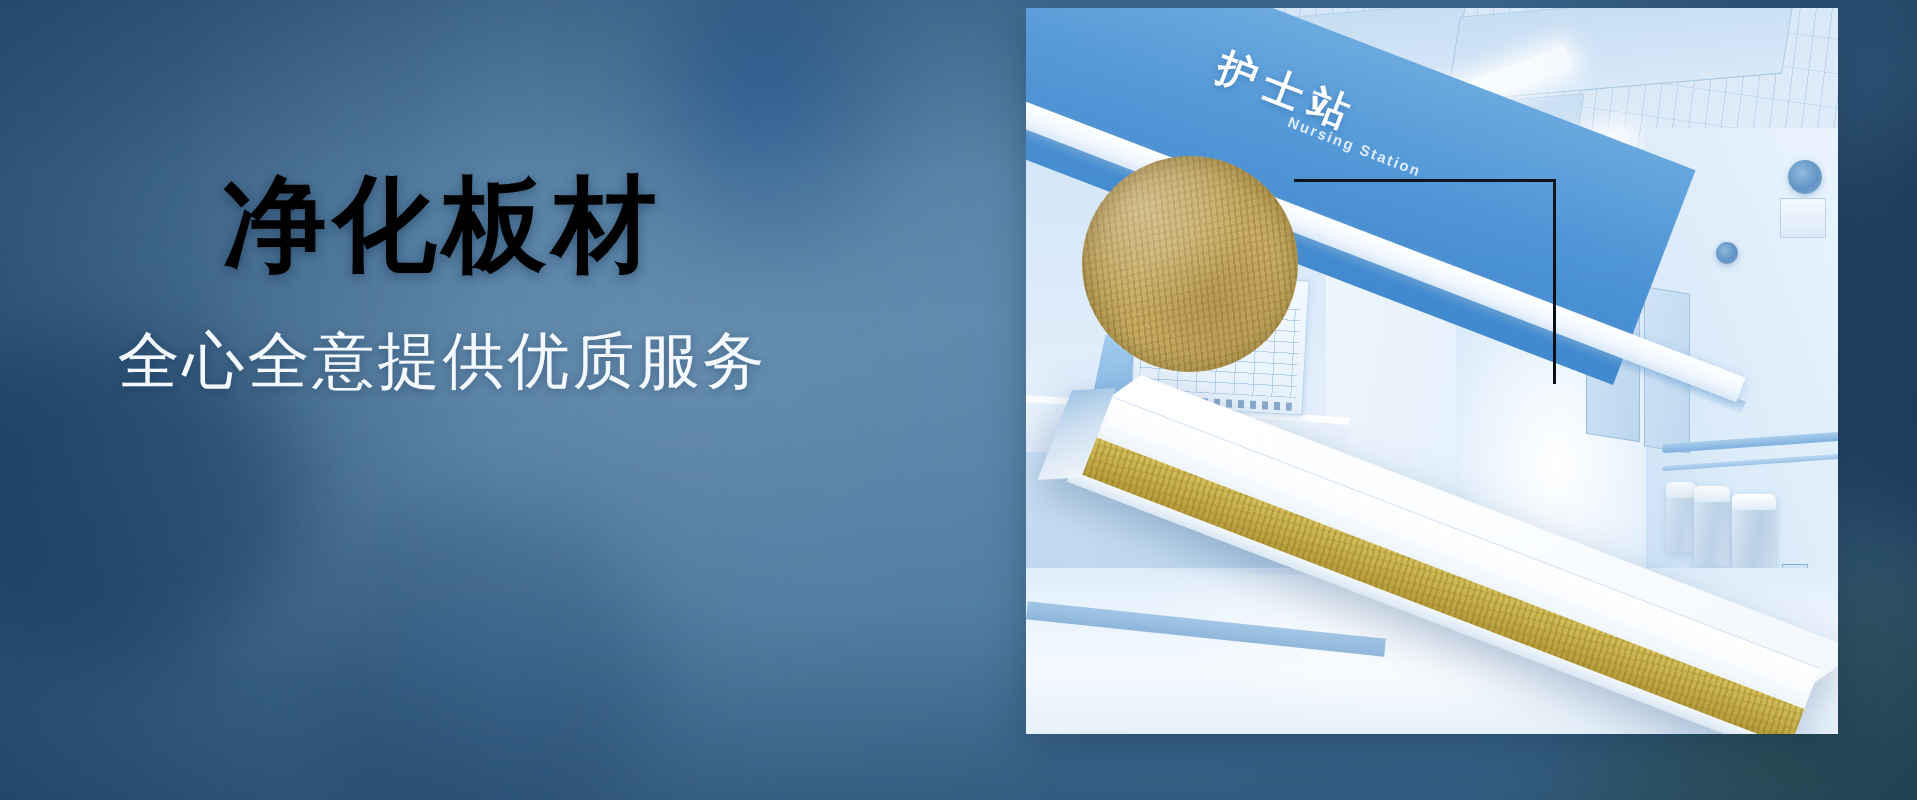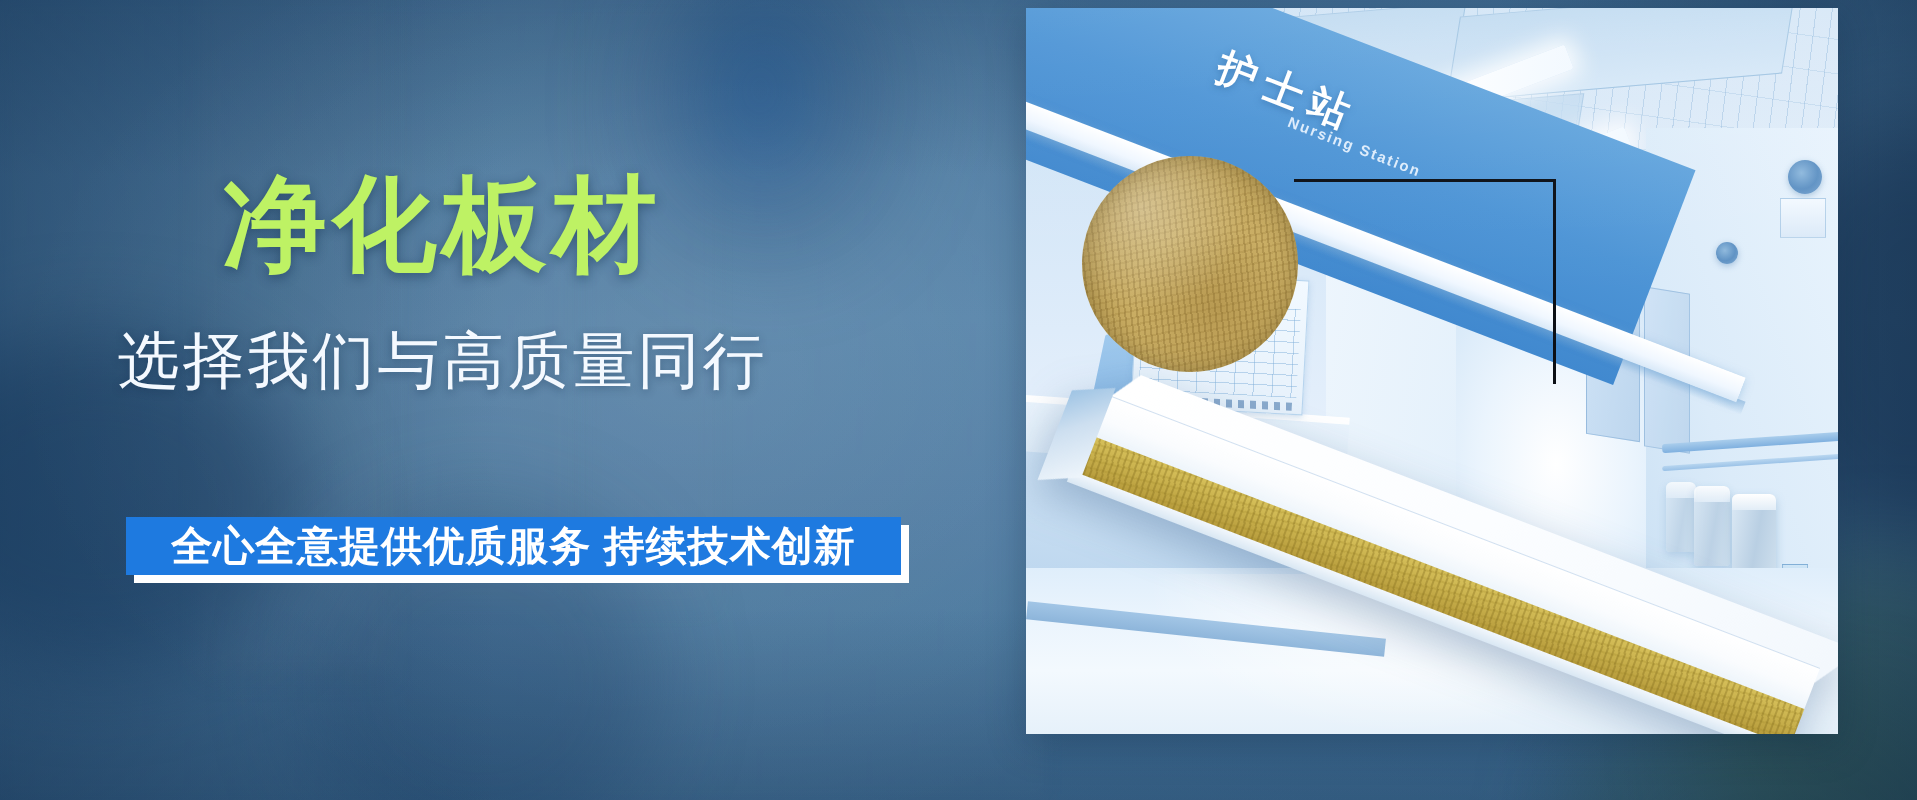--- a/index.html
+++ b/index.html
@@ -74,21 +74,21 @@
       linear-gradient(180deg, rgba(18,48,80,0.28) 0%, rgba(18,48,80,0) 22%, rgba(18,48,80,0) 76%, rgba(18,48,80,0.30) 100%);
   }
 
   
   .copy{ position:absolute; left:0; top:0; width:1010px; height:800px; }
 
   .headline{
     position:absolute; left:0; top:168px; width:885px;
     text-align:center;
     font-size:104px; line-height:112px;
-    font-weight:bold; color:#bef264;
+    font-weight:bold; color:#000000;
     letter-spacing:6px;
     text-shadow:0 3px 12px rgba(12,40,70,0.45);
     white-space:nowrap;
   }
   .subline{
     position:absolute; left:0; width:885px;
     text-align:center;
     font-size:62px; line-height:74px;
     font-weight:400; color:#f4f9ff;
     letter-spacing:3px;
@@ -422,28 +422,22 @@
   <div class="bg-blob blob-2"></div>
   <div class="bg-blob blob-3"></div>
   <div class="bg-blob blob-4"></div>
   <div class="bg-blob blob-5"></div>
   <div class="bg-blob blob-6"></div>
   <div class="bg-blob blob-7"></div>
   <div class="bg-vignette"></div>
 
   <div class="copy">
     <div class="headline">净化板材</div>
-    <div class="subline subline-1">选择我们与高质量同行</div>
-
-    <div class="tagline-wrap">
-      <div class="tagline-frame"></div>
-      <div class="tagline-bar">
-        <span class="tagline-text">全心全意提供优质服务 持续技术创新</span>
-      </div>
-    </div>
+    <div class="subline subline-1">全心全意提供优质服务</div>
+
   </div>
 
   <div class="photo">
 
     <div class="ceiling"></div>
     <div class="ceiling-grid"></div>
     <div class="ceiling-panel cp-1"></div>
     <div class="ceiling-panel cp-2"></div>
     <div class="ceiling-panel cp-3"></div>
     <div class="light lt-1"></div>

